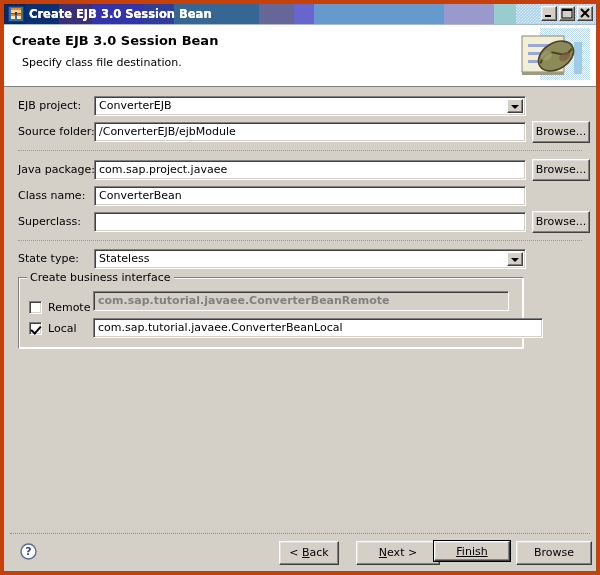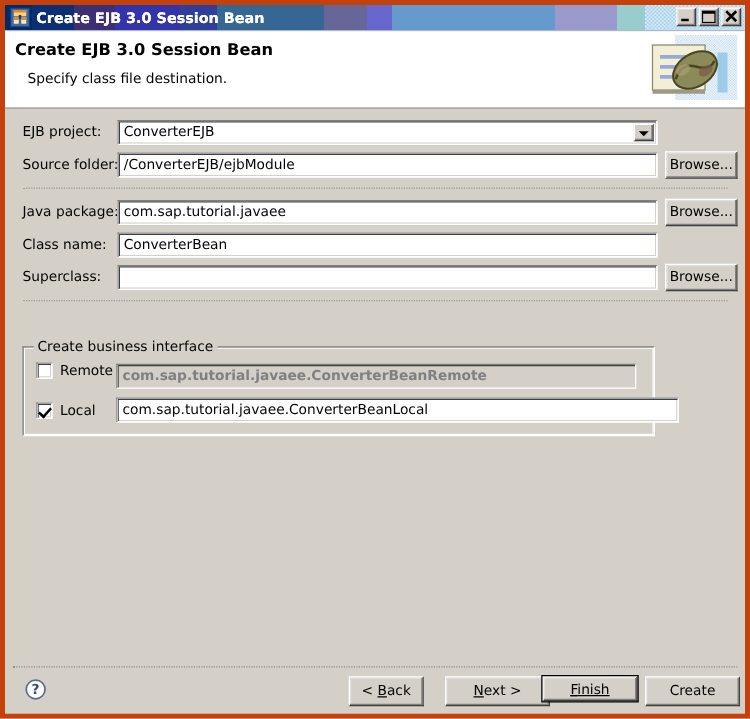--- a/index.html
+++ b/index.html
@@ -404,42 +404,49 @@
     <div class="row" style="top:34px;">
       <span class="lbl">Source folder:</span>
       <div class="field" style="left:90px; width:432px; top:1px;">/ConverterEJB/ejbModule</div>
       <button class="btn" style="left:528px; width:58px; top:0px;">Browse...</button>
     </div>
 
     <div class="sep" style="top:63px;"></div>
 
     <div class="row" style="top:72px;">
       <span class="lbl">Java package:</span>
-      <div class="field" style="left:90px; width:432px; top:1px;">com.sap.tutorial.javaee</div>
+      <div class="field" style="left:90px; width:432px; top:1px;">com.sap.project.javaee</div>
       <button class="btn" style="left:528px; width:58px; top:0px;">Browse...</button>
     </div>
 
     <div class="row" style="top:98px;">
       <span class="lbl">Class name:</span>
       <div class="field" style="left:90px; width:432px; top:1px;">ConverterBean</div>
     </div>
 
     <div class="row" style="top:124px;padding-left:33px;">
       <span class="lbl">Superclass:</span>
       <div class="field" style="left:90px; width:432px; top:1px;"></div>
       <button class="btn" style="left:528px; width:58px; top:0px;">Browse...</button>
     </div>
 
     <div class="sep" style="top:153px;"></div>
 
+    <div class="row" style="top:161px;">
+      <span class="lbl">State type:</span>
+      <div class="combo" style="left:90px; width:432px; top:1px;">
+        <span>Stateless</span>
+        <span class="combo-arrow"></span>
+      </div>
+    </div>
 
     <div class="groupbox" style="top:190px; height:72px;">
       <span class="groupbox-title">Create business interface</span>
 
-      <div class="checkbox-wrap" style="left:10px; top:9px;">
+      <div class="checkbox-wrap" style="left:10px; top:20px;">
         <span class="cbox"></span>
         <span class="cbox-label">Remote</span>
       </div>
       <div class="field disabled" style="left:74px; top:13px; width:416px;font-weight:bold;">com.sap.tutorial.javaee.ConverterBeanRemote</div>
 
       <div class="checkbox-wrap" style="left:10px; top:41px;">
         <span class="cbox checked"></span>
         <span class="cbox-label">Local</span>
       </div>
       <div class="field" style="left:74px; top:40px; width:450px;">com.sap.tutorial.javaee.ConverterBeanLocal</div>
@@ -452,15 +459,15 @@
   <span class="help-icon">
     <svg width="17" height="17" viewBox="0 0 17 17">
       <circle cx="8.5" cy="8.5" r="7.5" fill="#ffffff" stroke="#5a6a93" stroke-width="1.4"></circle>
       <text x="8.5" y="12.4" font-family="DejaVu Sans, sans-serif" font-size="11" font-weight="bold" fill="#3b4a73" text-anchor="middle">?</text>
     </svg>
   </span>
 
   <button class="btn" style="left:275px; top:537px; width:60px; height:24px;">&lt; <u>B</u>ack</button>
   <button class="btn" style="left:352px; top:537px; width:84px; height:24px;"><u>N</u>ext &gt;</button>
   <button class="btn default-btn" style="left:430px; top:537px; width:76px; height:20px;text-decoration:underline;"><u>F</u>inish</button>
-  <button class="btn" style="left:512px; top:537px; width:76px; height:24px;">Create</button>
+  <button class="btn" style="left:512px; top:537px; width:76px; height:24px;">Browse</button>
 
 </div>
 
 </body></html>

